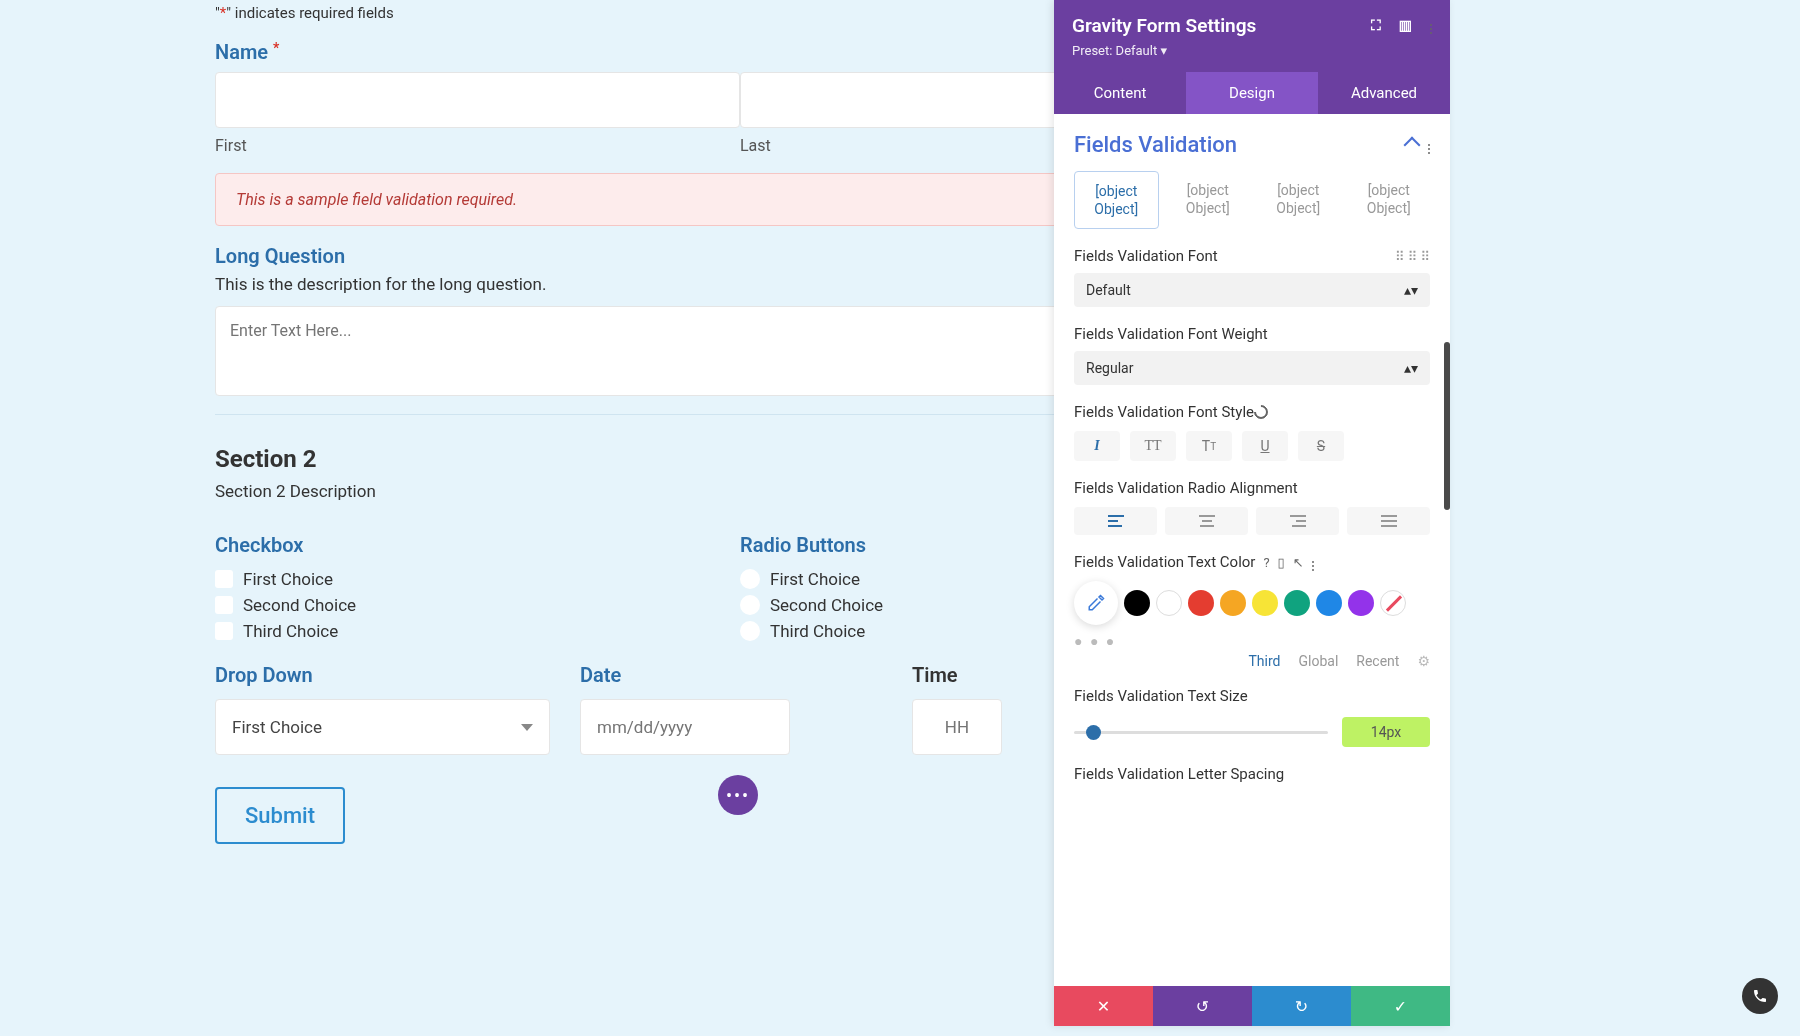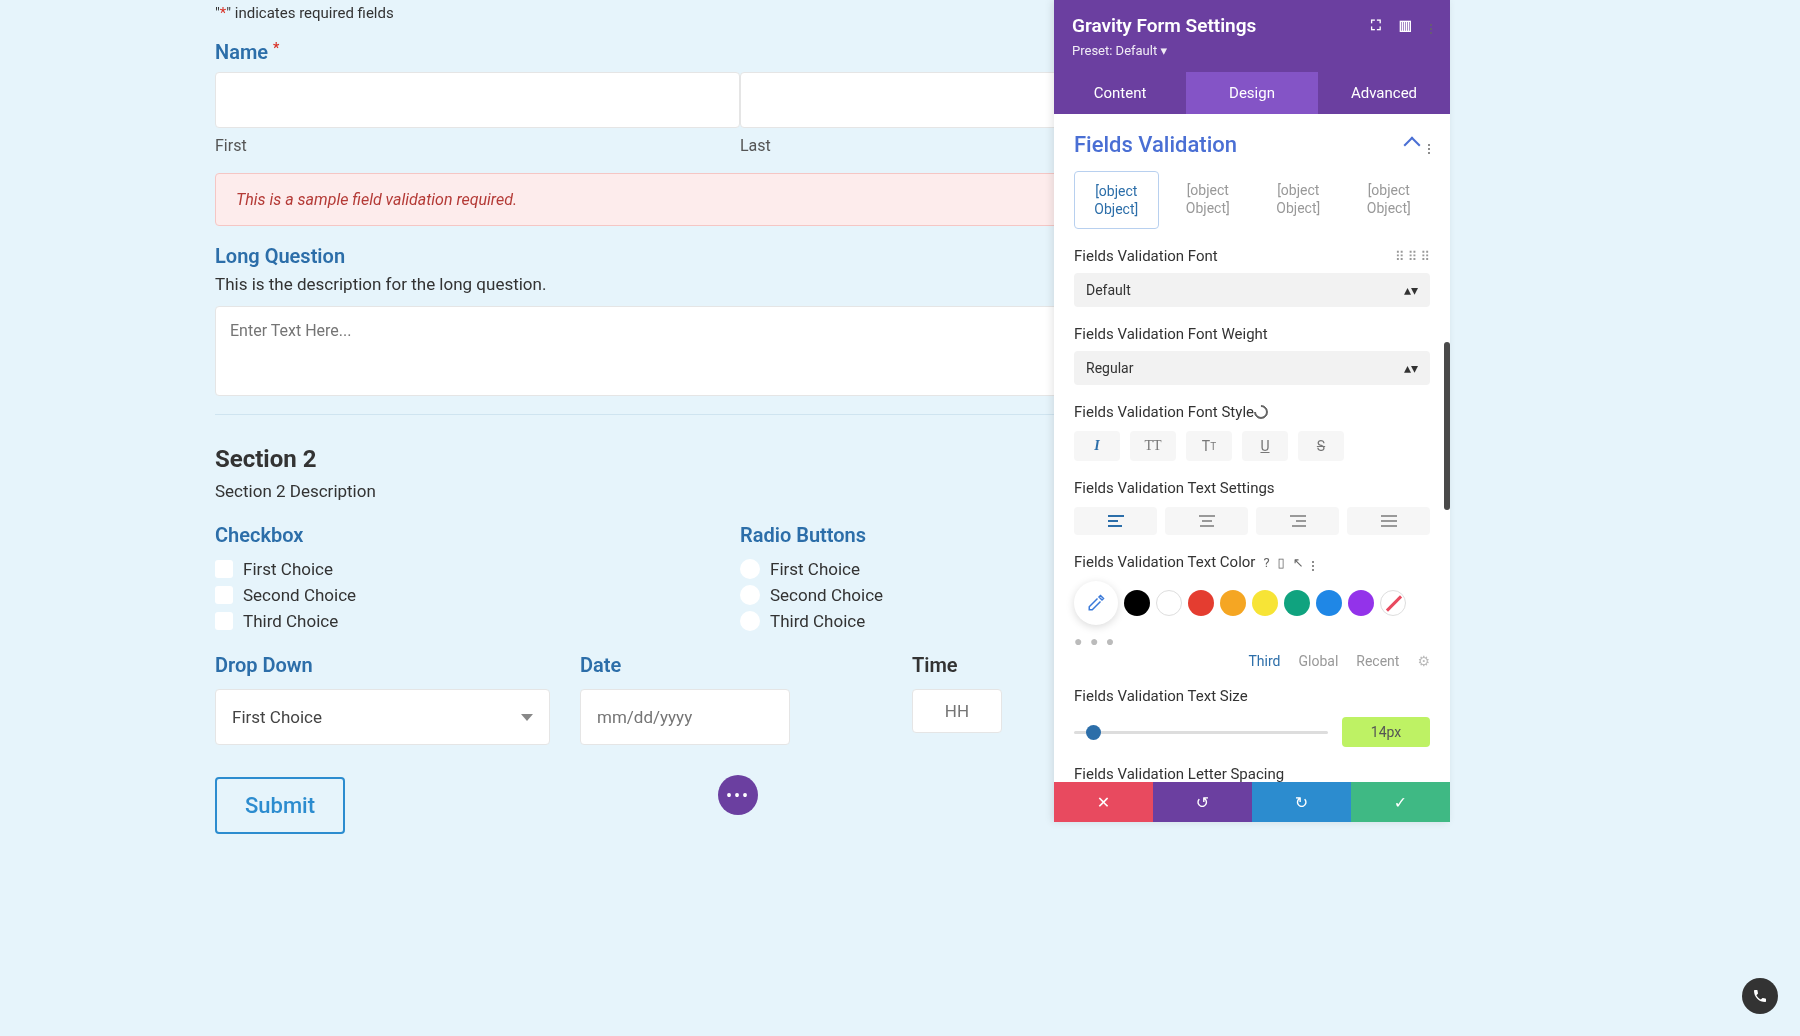--- a/index.html
+++ b/index.html
@@ -20,26 +20,26 @@
 .textarea { width:100%; height:90px; background:#fff; border:1px solid #e5e5e5; border-radius:4px; padding:14px; font-size:16px; margin-top:12px; resize:none; }
 .sectitle { font-size:24px; font-weight:700; color:#333; margin-top:30px; }
 .secdesc { color:#333; font-size:17px; margin-top:8px; }
 .choices { margin-top:12px; }
 .choice { display:flex; align-items:center; gap:10px; margin-top:6px; font-size:17px; color:#333; }
 .cb { width:18px; height:18px; background:#fff; border-radius:3px; }
 .rb { width:20px; height:20px; background:#fff; border-radius:50%; }
 .dd { width:335px; height:56px; background:#fff; border:1px solid #e5e5e5; border-radius:4px; display:flex; align-items:center; justify-content:space-between; padding:0 16px; margin-top:12px; font-size:17px; color:#444; }
 .caret { width:0; height:0; border-left:6px solid transparent; border-right:6px solid transparent; border-top:7px solid #888; }
 .date { width:210px; height:56px; background:#fff; border:1px solid #e5e5e5; border-radius:4px; padding:16px 16px; margin-top:12px; font-size:17px; color:#555; }
-.time { width:90px; height:44px; background:#fff; border:1px solid #e5e5e5; border-radius:4px; padding:0 16px; margin-top:12px; font-size:17px; color:#444; text-align:center; }
+.time { width:90px; height:56px; background:#fff; border:1px solid #e5e5e5; border-radius:4px; padding:0 16px; margin-top:12px; font-size:17px; color:#444; text-align:center; }
 .submit { margin-top:32px; padding:14px 28px; background:transparent; border:2px solid #2c8ccf; color:#2c8ccf; font-size:22px; font-weight:500; border-radius:4px; cursor:pointer; }
 .fab { position:absolute; left:718px; top:775px; width:40px; height:40px; background:#6b3fa0; border-radius:50%; display:flex; align-items:center; justify-content:center; color:#fff; font-size:18px; letter-spacing:2px; }
 .fab2 { position:absolute; right:22px; bottom:22px; width:36px; height:36px; background:#333; border-radius:50%; display:flex; align-items:center; justify-content:center; color:#fff; }
 
-.panel { position:absolute; right:350px; top:0; width:396px; height:822px; background:#fff; box-shadow:-2px 0 8px rgba(0,0,0,.1); display:flex; flex-direction:column; }
+.panel { position:absolute; right:350px; top:0; width:396px; height:1026px; background:#fff; box-shadow:-2px 0 8px rgba(0,0,0,.1); display:flex; flex-direction:column; }
 .phead { background:#6b3fa0; color:#fff; padding:14px 18px; }
 .ptitle { font-size:19px; font-weight:600; display:flex; align-items:center; justify-content:space-between; }
 .picons { display:flex; gap:18px; font-size:14px; }
 .preset { font-size:13px; margin-top:6px; opacity:.9; }
 .tabs { display:flex; background:#6b3fa0; }
 .tab { flex:1; text-align:center; padding:12px 0; color:#fff; font-size:15px; cursor:pointer; }
 .tab.active { background:#8454c6; }
 .pbody { flex:1; overflow-y:auto; padding:0 20px 4px; position:relative; }
 .secrow { display:flex; align-items:center; justify-content:space-between; padding:18px 0 14px; }
 .sectxt { color:#4a6fd4; font-size:22px; font-weight:500; }
@@ -105,21 +105,21 @@
 
   <div class="underline">
     <span class="label">Long Question</span>
     <div class="desc">This is the description for the long question.</div>
     <textarea class="textarea" placeholder="Enter Text Here..." style=""></textarea>
   </div>
 
   <div class="sectitle">Section 2</div>
   <div class="secdesc">Section 2 Description</div>
 
-  <div class="row" style="margin-top:22px">
+  <div class="row" style="margin-top:32px">
     <div class="col">
       <span class="label" style="margin-top:0">Checkbox</span>
       <div class="choices">
         <div class="choice">
             <span class="cb"></span>
             <span>First Choice</span>
           </div>
         <div class="choice">
             <span class="cb"></span>
             <span>Second Choice</span>
@@ -239,21 +239,21 @@
           <span style="font-size:10px">T</span>
         </div>
       <div class="sbtn" style="text-decoration:underline">
           <span>U</span>
         </div>
       <div class="sbtn" style="text-decoration:line-through">
           <span>S</span>
         </div>
     </div>
 
-    <div class="flabel">Fields Validation Text Settings</div>
+    <div class="flabel">Fields Validation Radio Alignment</div>
     <div class="aligns">
       <div class="abtn">
           <svg viewBox="0 0 16 12">
             <path stroke="#2c6ea9" stroke-width="2" d="M0 1h16M0 6h10M0 11h14"></path>
           </svg>
         </div>
       <div class="abtn">
           <svg viewBox="0 0 16 12">
             <path stroke="#999" stroke-width="2" d="M0 1h16M3 6h10M1 11h14"></path>
           </svg>

